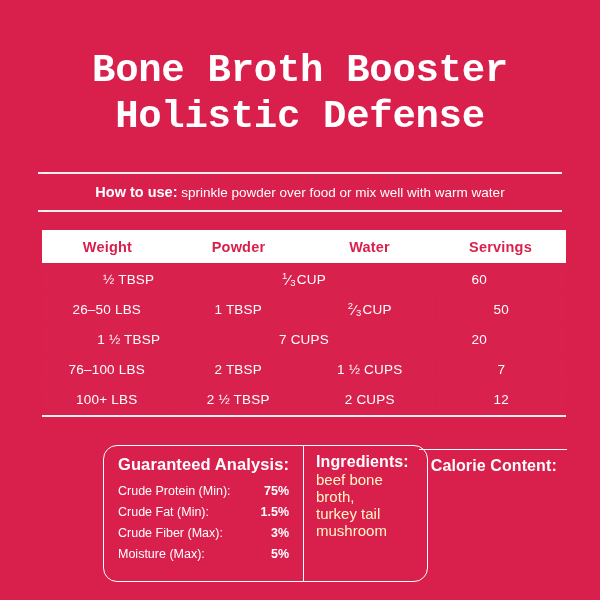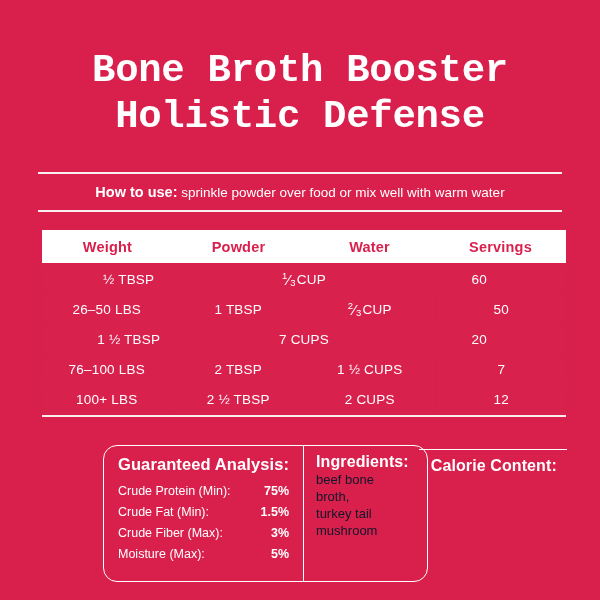--- a/index.html
+++ b/index.html
@@ -181,23 +181,23 @@
     justify-content: space-between;
     align-items: flex-start;
     font-size: 12.5px;
     line-height: 21px;
     color: #ffffff;
   }
   .ga-row .ga-label { font-weight: normal; }
   .ga-row .ga-value { font-weight: bold; }
 
   .panel-body {
-    font-size: 13px;
+    font-size: 15px;
     line-height: 17px;
-    color: #0f172a;
+    color: #fef9c3;
   }
 </style>
 </head>
 <body>
 
 <div class="page">
 
   <div class="title-block">
     <div class="title-line">Bone Broth Booster</div>
     <div class="title-line">Holistic Defense</div>

